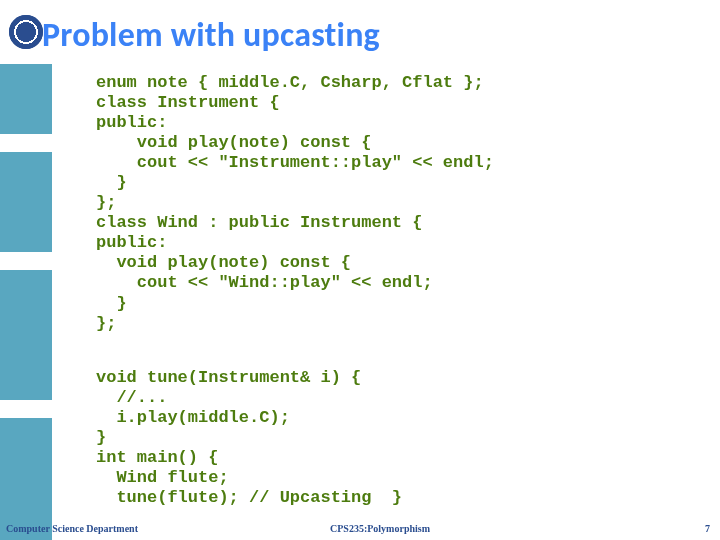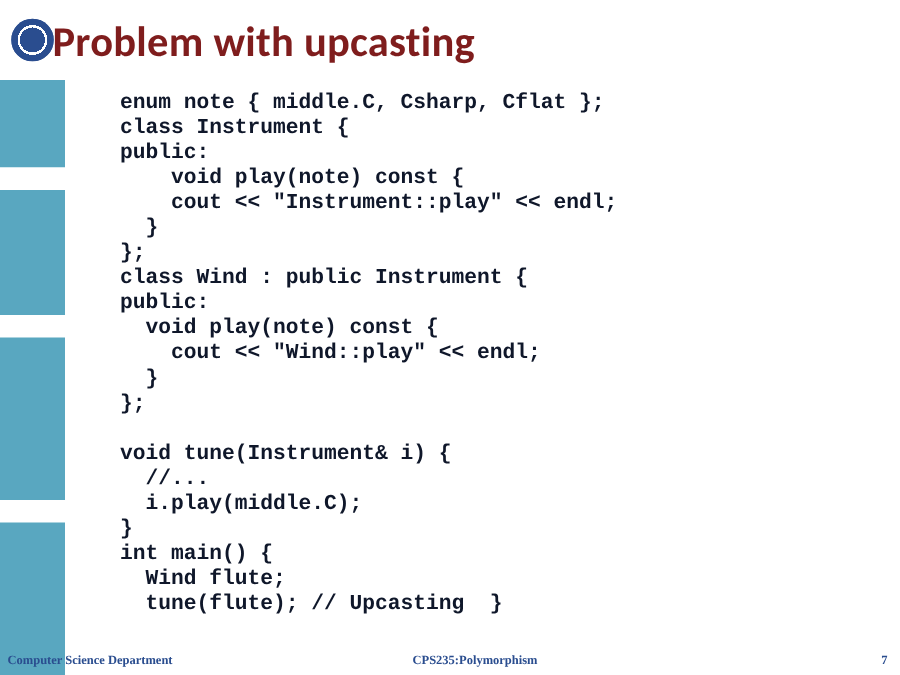--- a/index.html
+++ b/index.html
@@ -52,34 +52,34 @@
     position: absolute;
     left: 38px;
     top: 8px;
     width: 670px;
     height: 524px;
   }
   .title {
     font-family: "Calibri", "Segoe UI", Arial, sans-serif;
     font-weight: 700;
     font-size: 34px;
-    color: #7f1d1d;
+    color: #3b82f6;
     margin: 6px 0 18px 4px;
     letter-spacing: 0.2px;
   }
   .code {
     font-family: "Courier New", Courier, monospace;
     font-size: 17px;
     line-height: 1.18;
     white-space: pre;
     margin-left: 58px;
     font-weight: 600;
-    color: #0f172a;
+    color: #4d7c0f;
   }
-  .block2 { margin-top: 20px; }
+  .block2 { margin-top: 34px; }
   .footer {
     position: absolute;
     left: 0;
     bottom: 4px;
     width: 720px;
     height: 18px;
     font-family: "Times New Roman", Georgia, serif;
     font-size: 10px;
     font-weight: 700;
     color: #2a4d8f;

